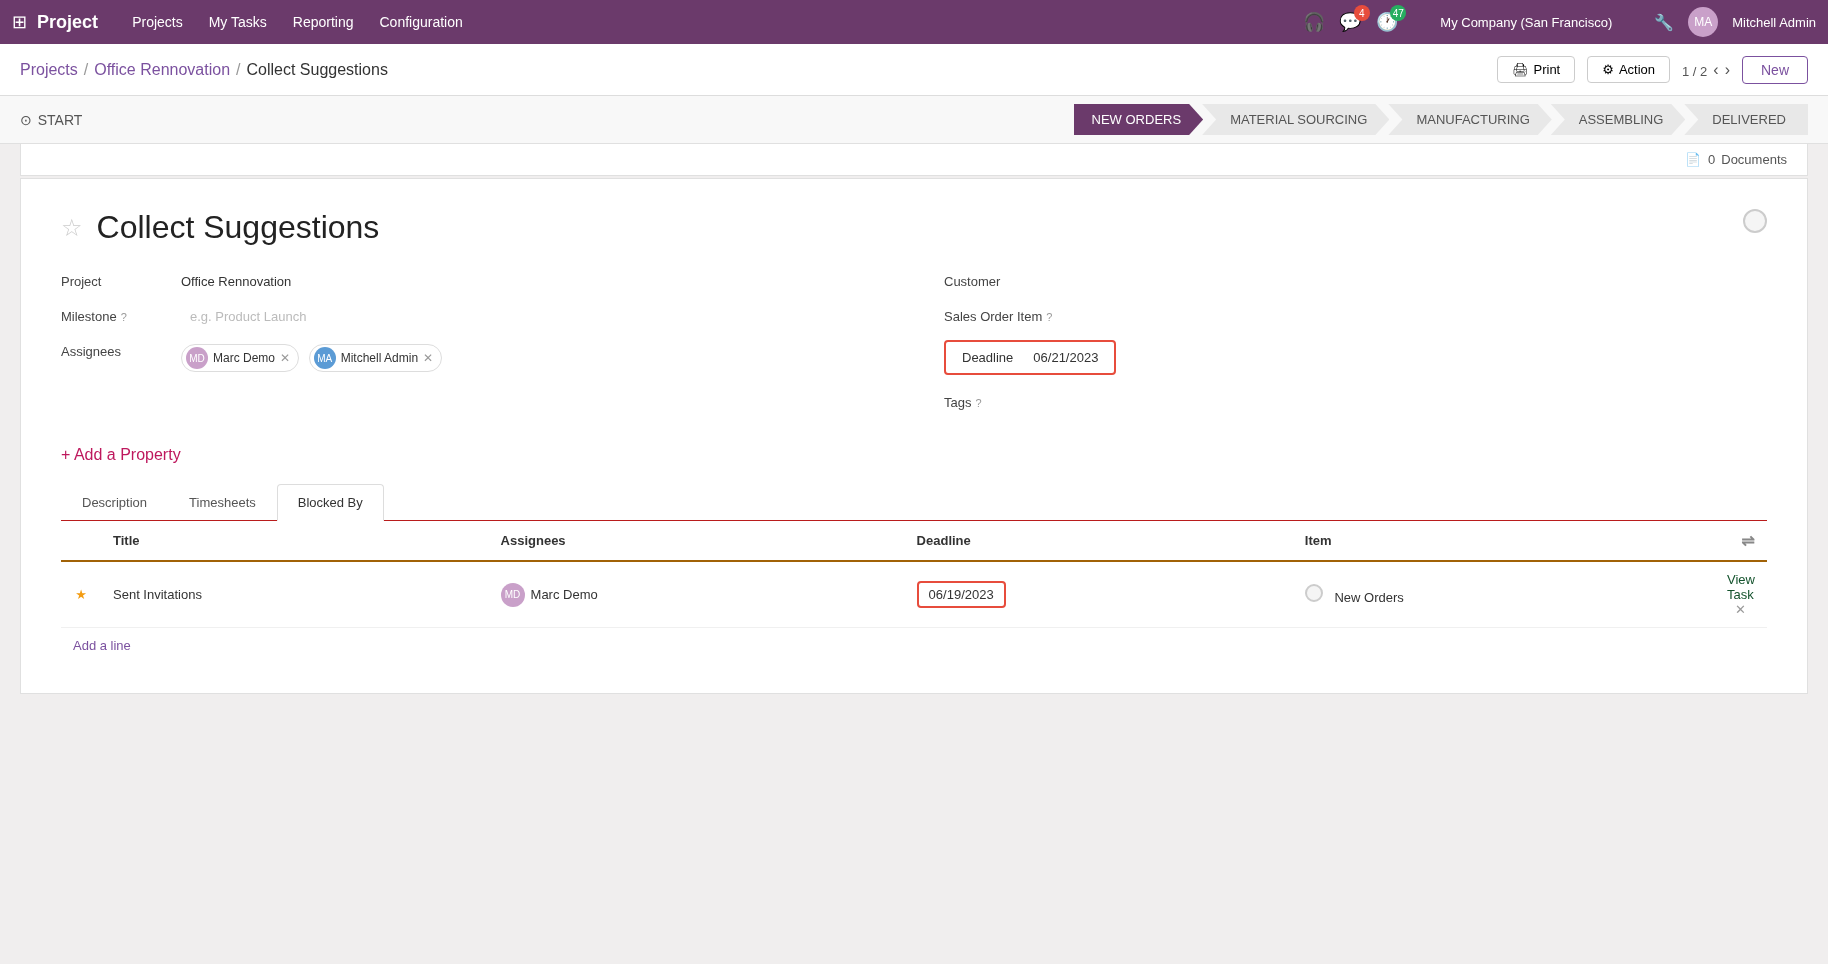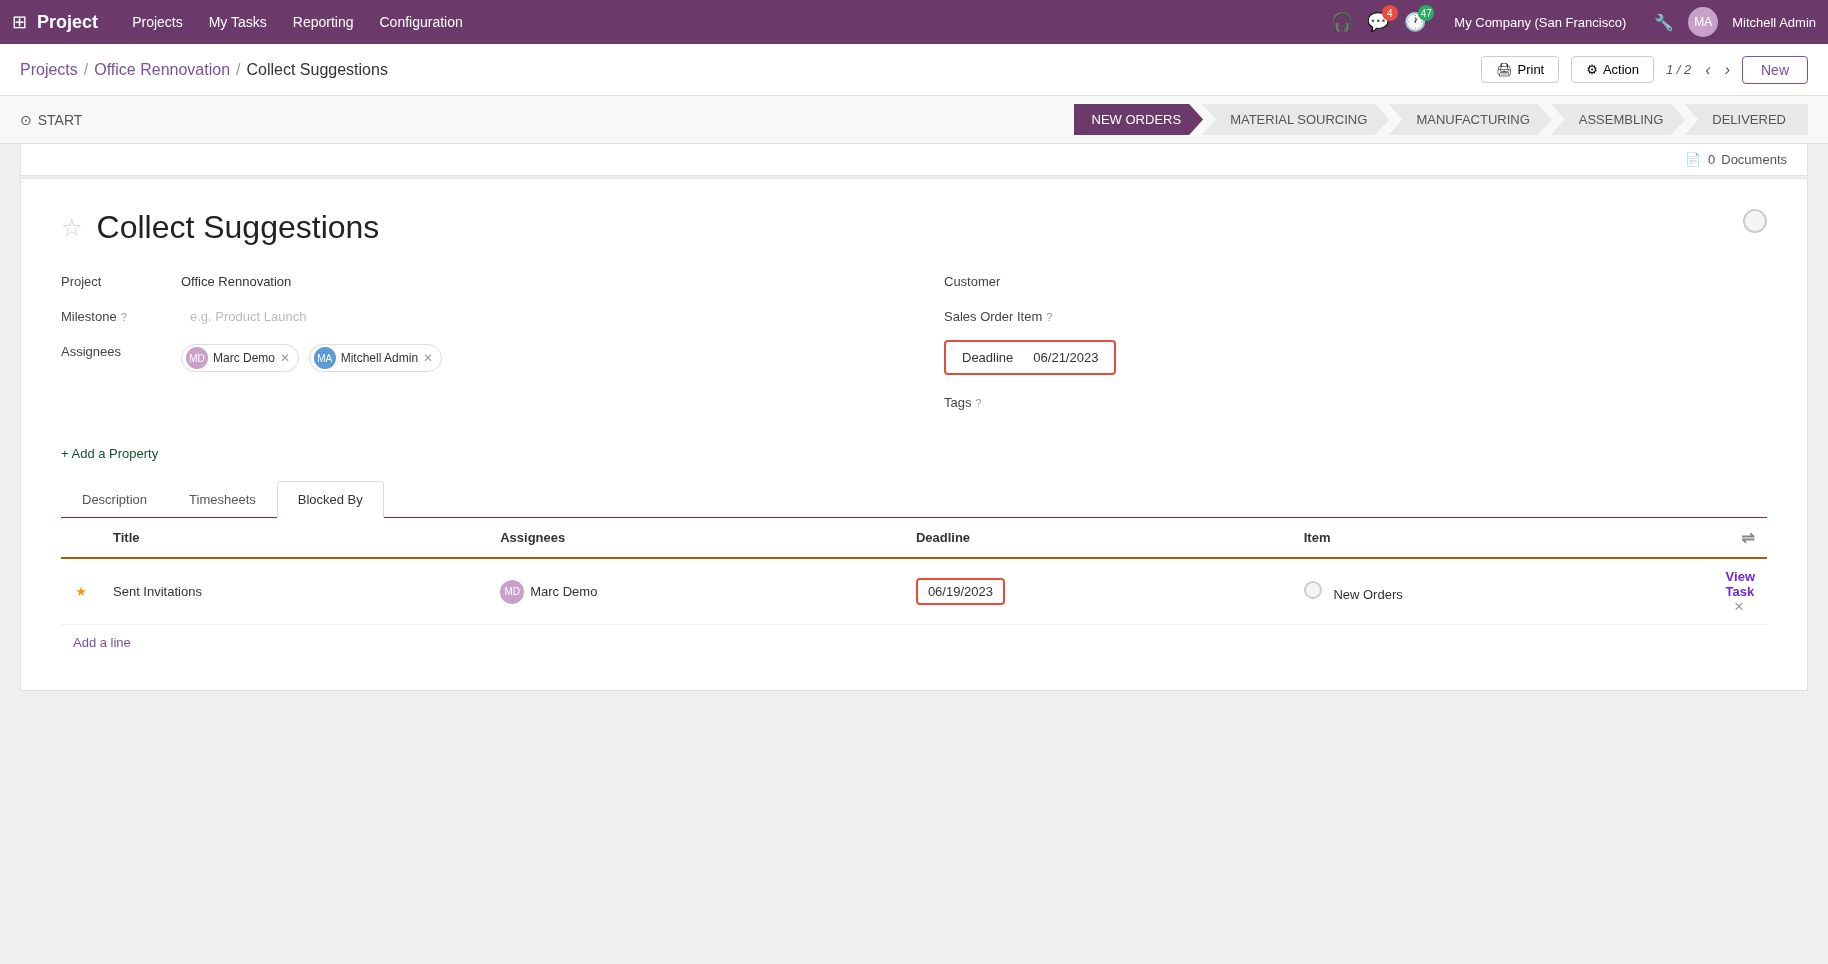--- a/index.html
+++ b/index.html
@@ -21,21 +21,21 @@
     .top-nav .spacer { flex: 1; }
     .top-nav .nav-icons { display: flex; align-items: center; gap: 14px; }
     .top-nav .icon-btn { position: relative; cursor: pointer; font-size: 18px; }
     .top-nav .badge {
       position: absolute; top: -6px; right: -8px;
       background: #e74c3c; color: white; font-size: 10px;
       border-radius: 50%; width: 16px; height: 16px;
       display: flex; align-items: center; justify-content: center;
     }
     .top-nav .badge.green { background: #27ae60; }
-    .top-nav .company { font-size: 13px; margin: 0 14px; }
+    .top-nav .company { font-size: 13px; margin: 0 28px; }
     .top-nav .wrench { font-size: 16px; cursor: pointer; }
     .top-nav .user-avatar {
       width: 30px; height: 30px; border-radius: 50%;
       background: #c9a0c9; display: flex; align-items: center; justify-content: center;
       font-size: 12px; color: white; cursor: pointer; overflow: hidden;
     }
     .top-nav .user-name { font-size: 13px; }
 
     
     .breadcrumb-bar {
@@ -53,21 +53,21 @@
     .breadcrumb-bar .breadcrumb .current { color: #333; font-weight: 500; }
     .breadcrumb-bar .actions { display: flex; align-items: center; gap: 12px; }
     .breadcrumb-bar .btn-print {
       border: 1px solid #ccc; background: white; padding: 5px 14px;
       border-radius: 4px; cursor: pointer; font-size: 13px; display: flex; align-items: center; gap: 5px;
     }
     .breadcrumb-bar .btn-action {
       border: 1px solid #ccc; background: white; padding: 5px 14px;
       border-radius: 4px; cursor: pointer; font-size: 13px; display: flex; align-items: center; gap: 5px;
     }
-    .breadcrumb-bar .nav-counter { font-size: 13px; color: #555; display: flex; align-items: center; gap: 14px; font-style: italic; }
+    .breadcrumb-bar .nav-counter { font-size: 13px; color: #555; display: flex; align-items: flex-end; gap: 6px; }
     .breadcrumb-bar .nav-arrow { cursor: pointer; font-size: 16px; color: #555; }
     .breadcrumb-bar .btn-new {
       border: 1px solid #7b519f; color: #7b519f; background: white;
       padding: 5px 18px; border-radius: 4px; cursor: pointer; font-size: 14px; font-weight: 500;
     }
 
     
     .stage-bar {
       background: #f8f8f8;
       height: 48px;
@@ -158,21 +158,21 @@
       padding: 8px 16px;
       display: inline-flex;
       align-items: center;
       gap: 20px;
     }
     .deadline-label { font-weight: 500; font-size: 13px; }
     .deadline-value { font-size: 13px; }
 
     .milestone-placeholder { color: #bbb; font-style: normal; font-size: 13px; margin-left: 9px; }
 
-    .add-property { color: #14532d; font-size: 13px; cursor: pointer; margin-bottom: 20px; }
+    .add-property { color: #be185d; font-size: 16px; cursor: pointer; margin-bottom: 20px; }
 
     .status-circle {
       position: absolute; right: 40px; top: 30px;
       width: 24px; height: 24px; border-radius: 50%;
       border: 2px solid #ccc; background: #f5f5f5;
     }
 
     
     .tabs { display: flex; border-bottom: 1px solid #b91c1c; margin-bottom: 0; }
     .tab {
@@ -198,21 +198,21 @@
     }
     .star-cell { color: #f39c12; font-size: 18px; width: 40px; text-align: center; }
     .deadline-cell-box {
       border: 2px solid #e74c3c;
       border-radius: 4px;
       padding: 4px 10px;
       display: inline-block;
       font-size: 13px;
     }
     .stage-circle { width: 18px; height: 18px; border-radius: 50%; border: 2px solid #ccc; background: #f5f5f5; display: inline-block; }
-    .view-task-link { color: #6d28d9; cursor: pointer; font-weight: 700; text-align: right; }
+    .view-task-link { color: #14532d; cursor: pointer; font-weight: 400; text-align: right; }
     .remove-row { color: #999; cursor: pointer; margin-left: 8px; }
 
     .assignee-inline { display: flex; align-items: center; gap: 6px; }
     .assignee-inline .sm-avatar {
       width: 24px; height: 24px; border-radius: 50%;
       background: #c9a0c9; display: flex; align-items: center; justify-content: center;
       font-size: 10px; color: white; overflow: hidden;
     }
 
     .add-line { color: #7b519f; cursor: pointer; font-size: 13px; padding: 10px 12px; display: inline-block; }

